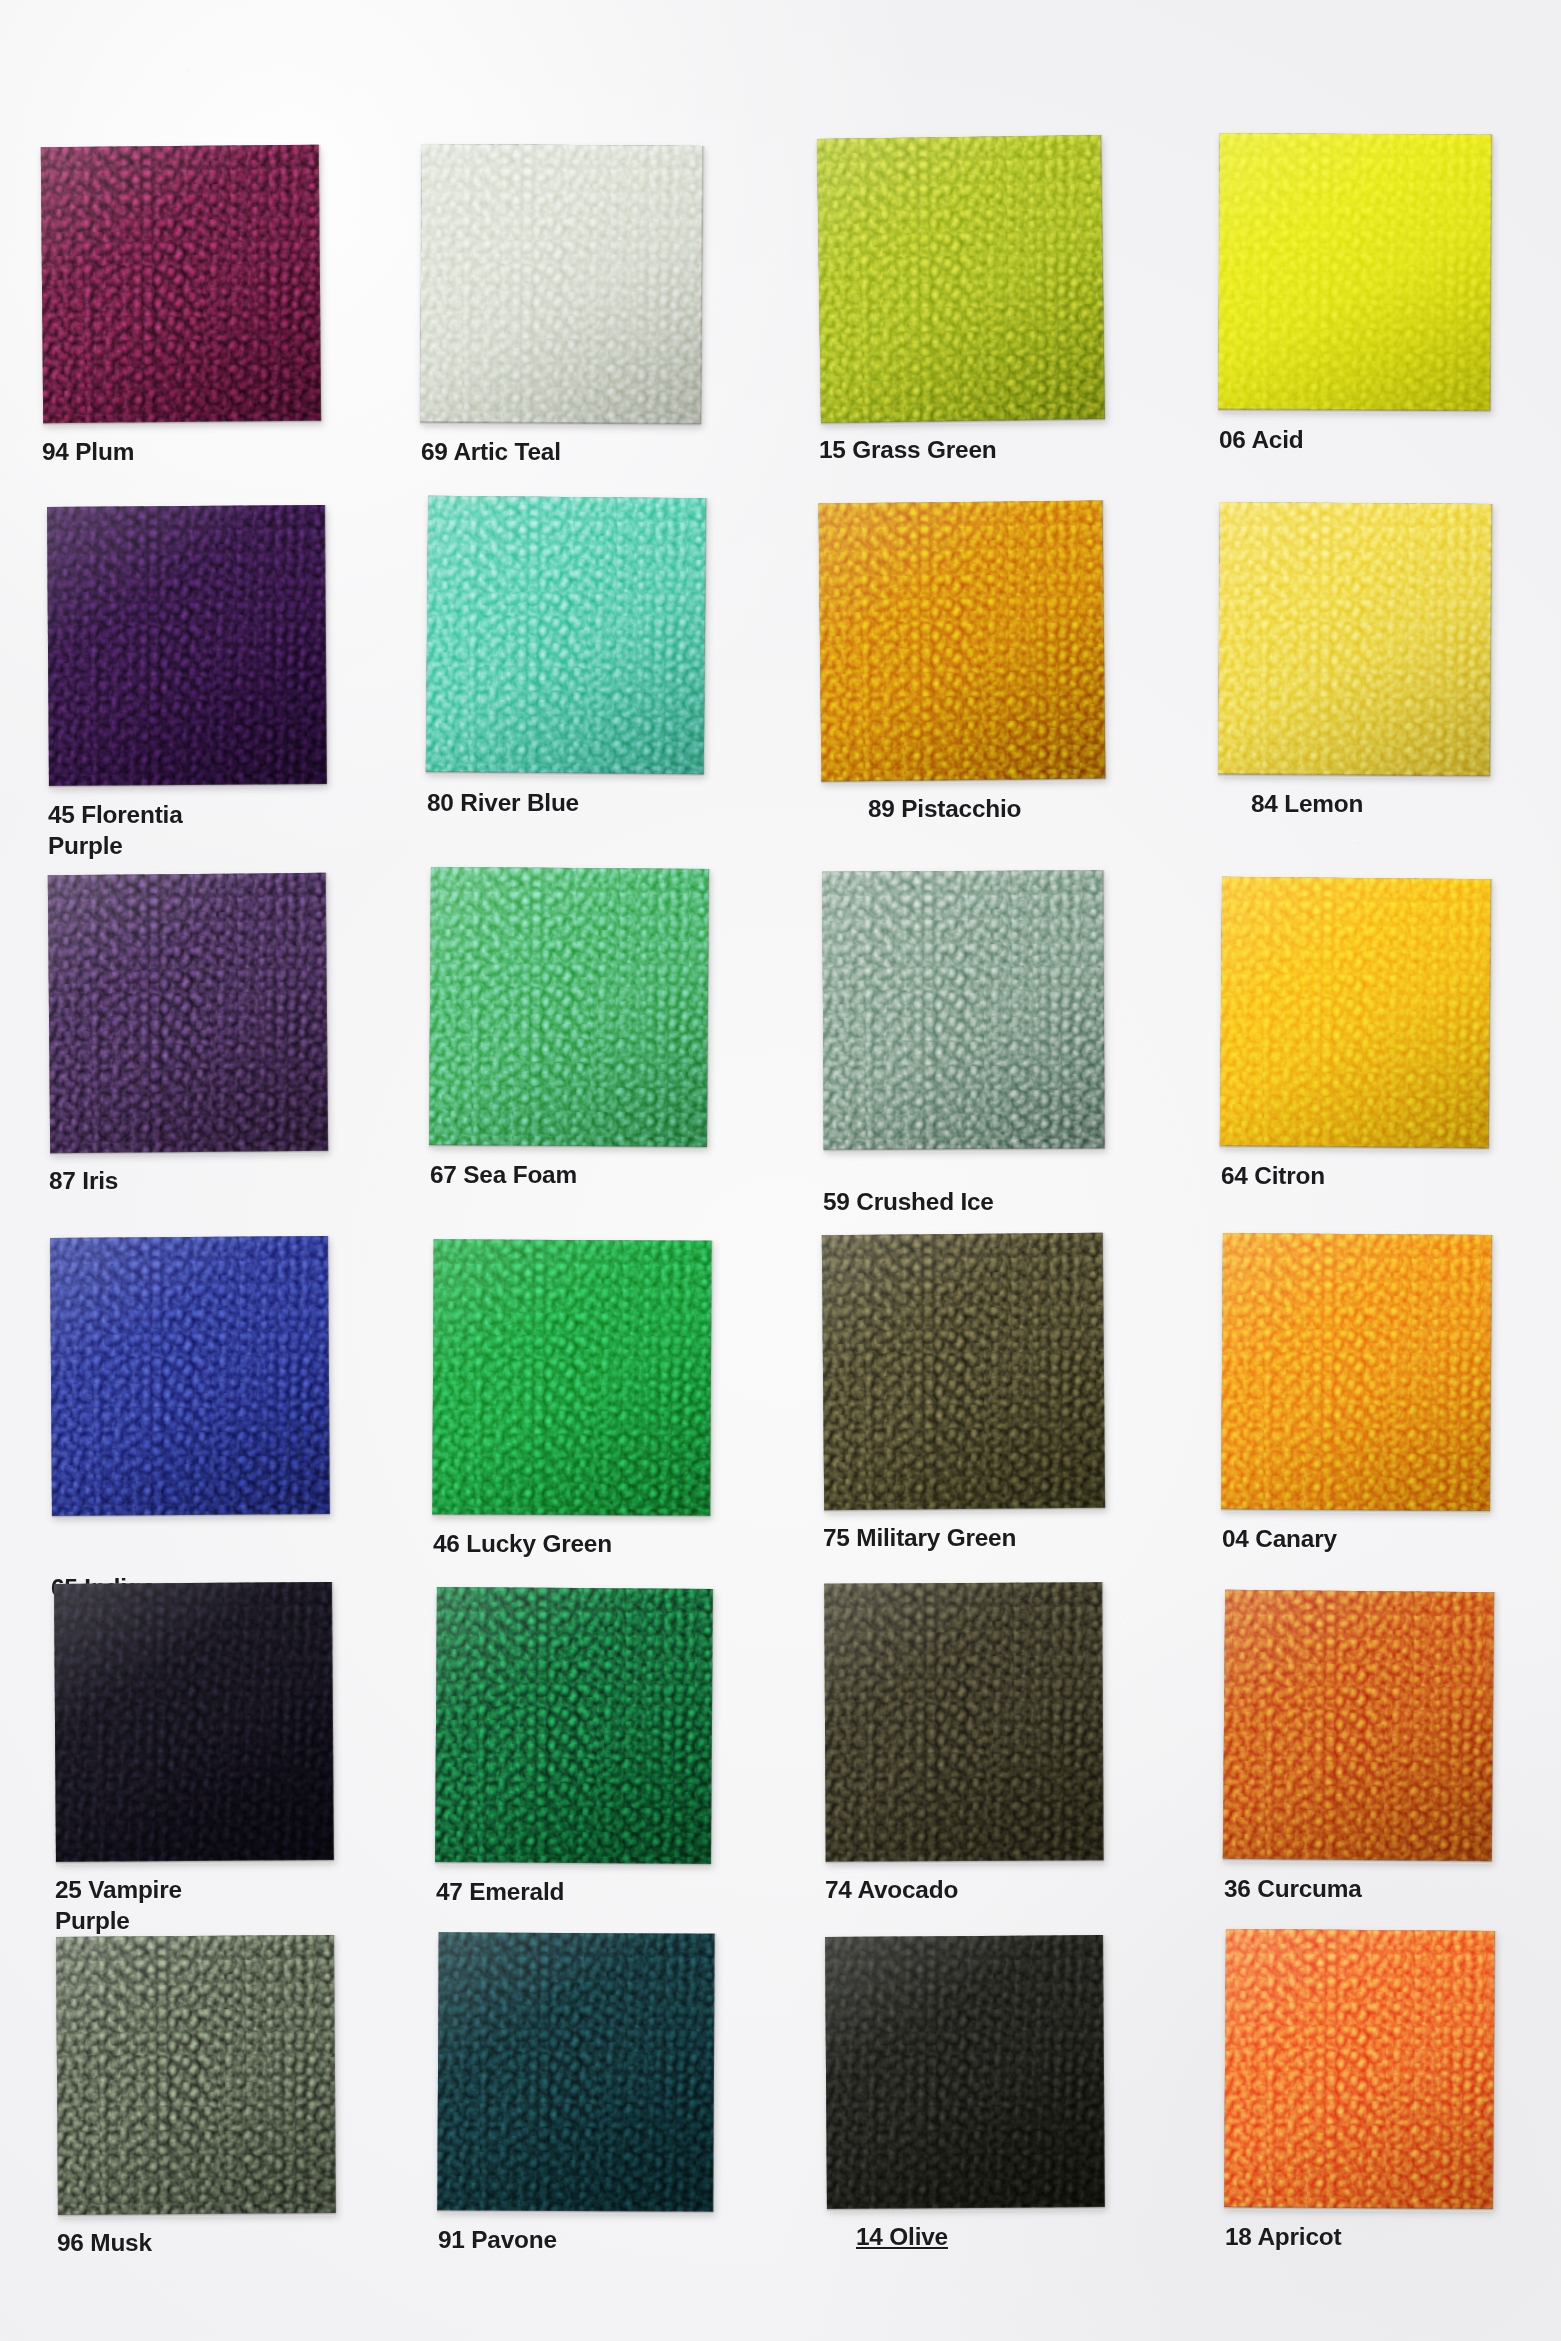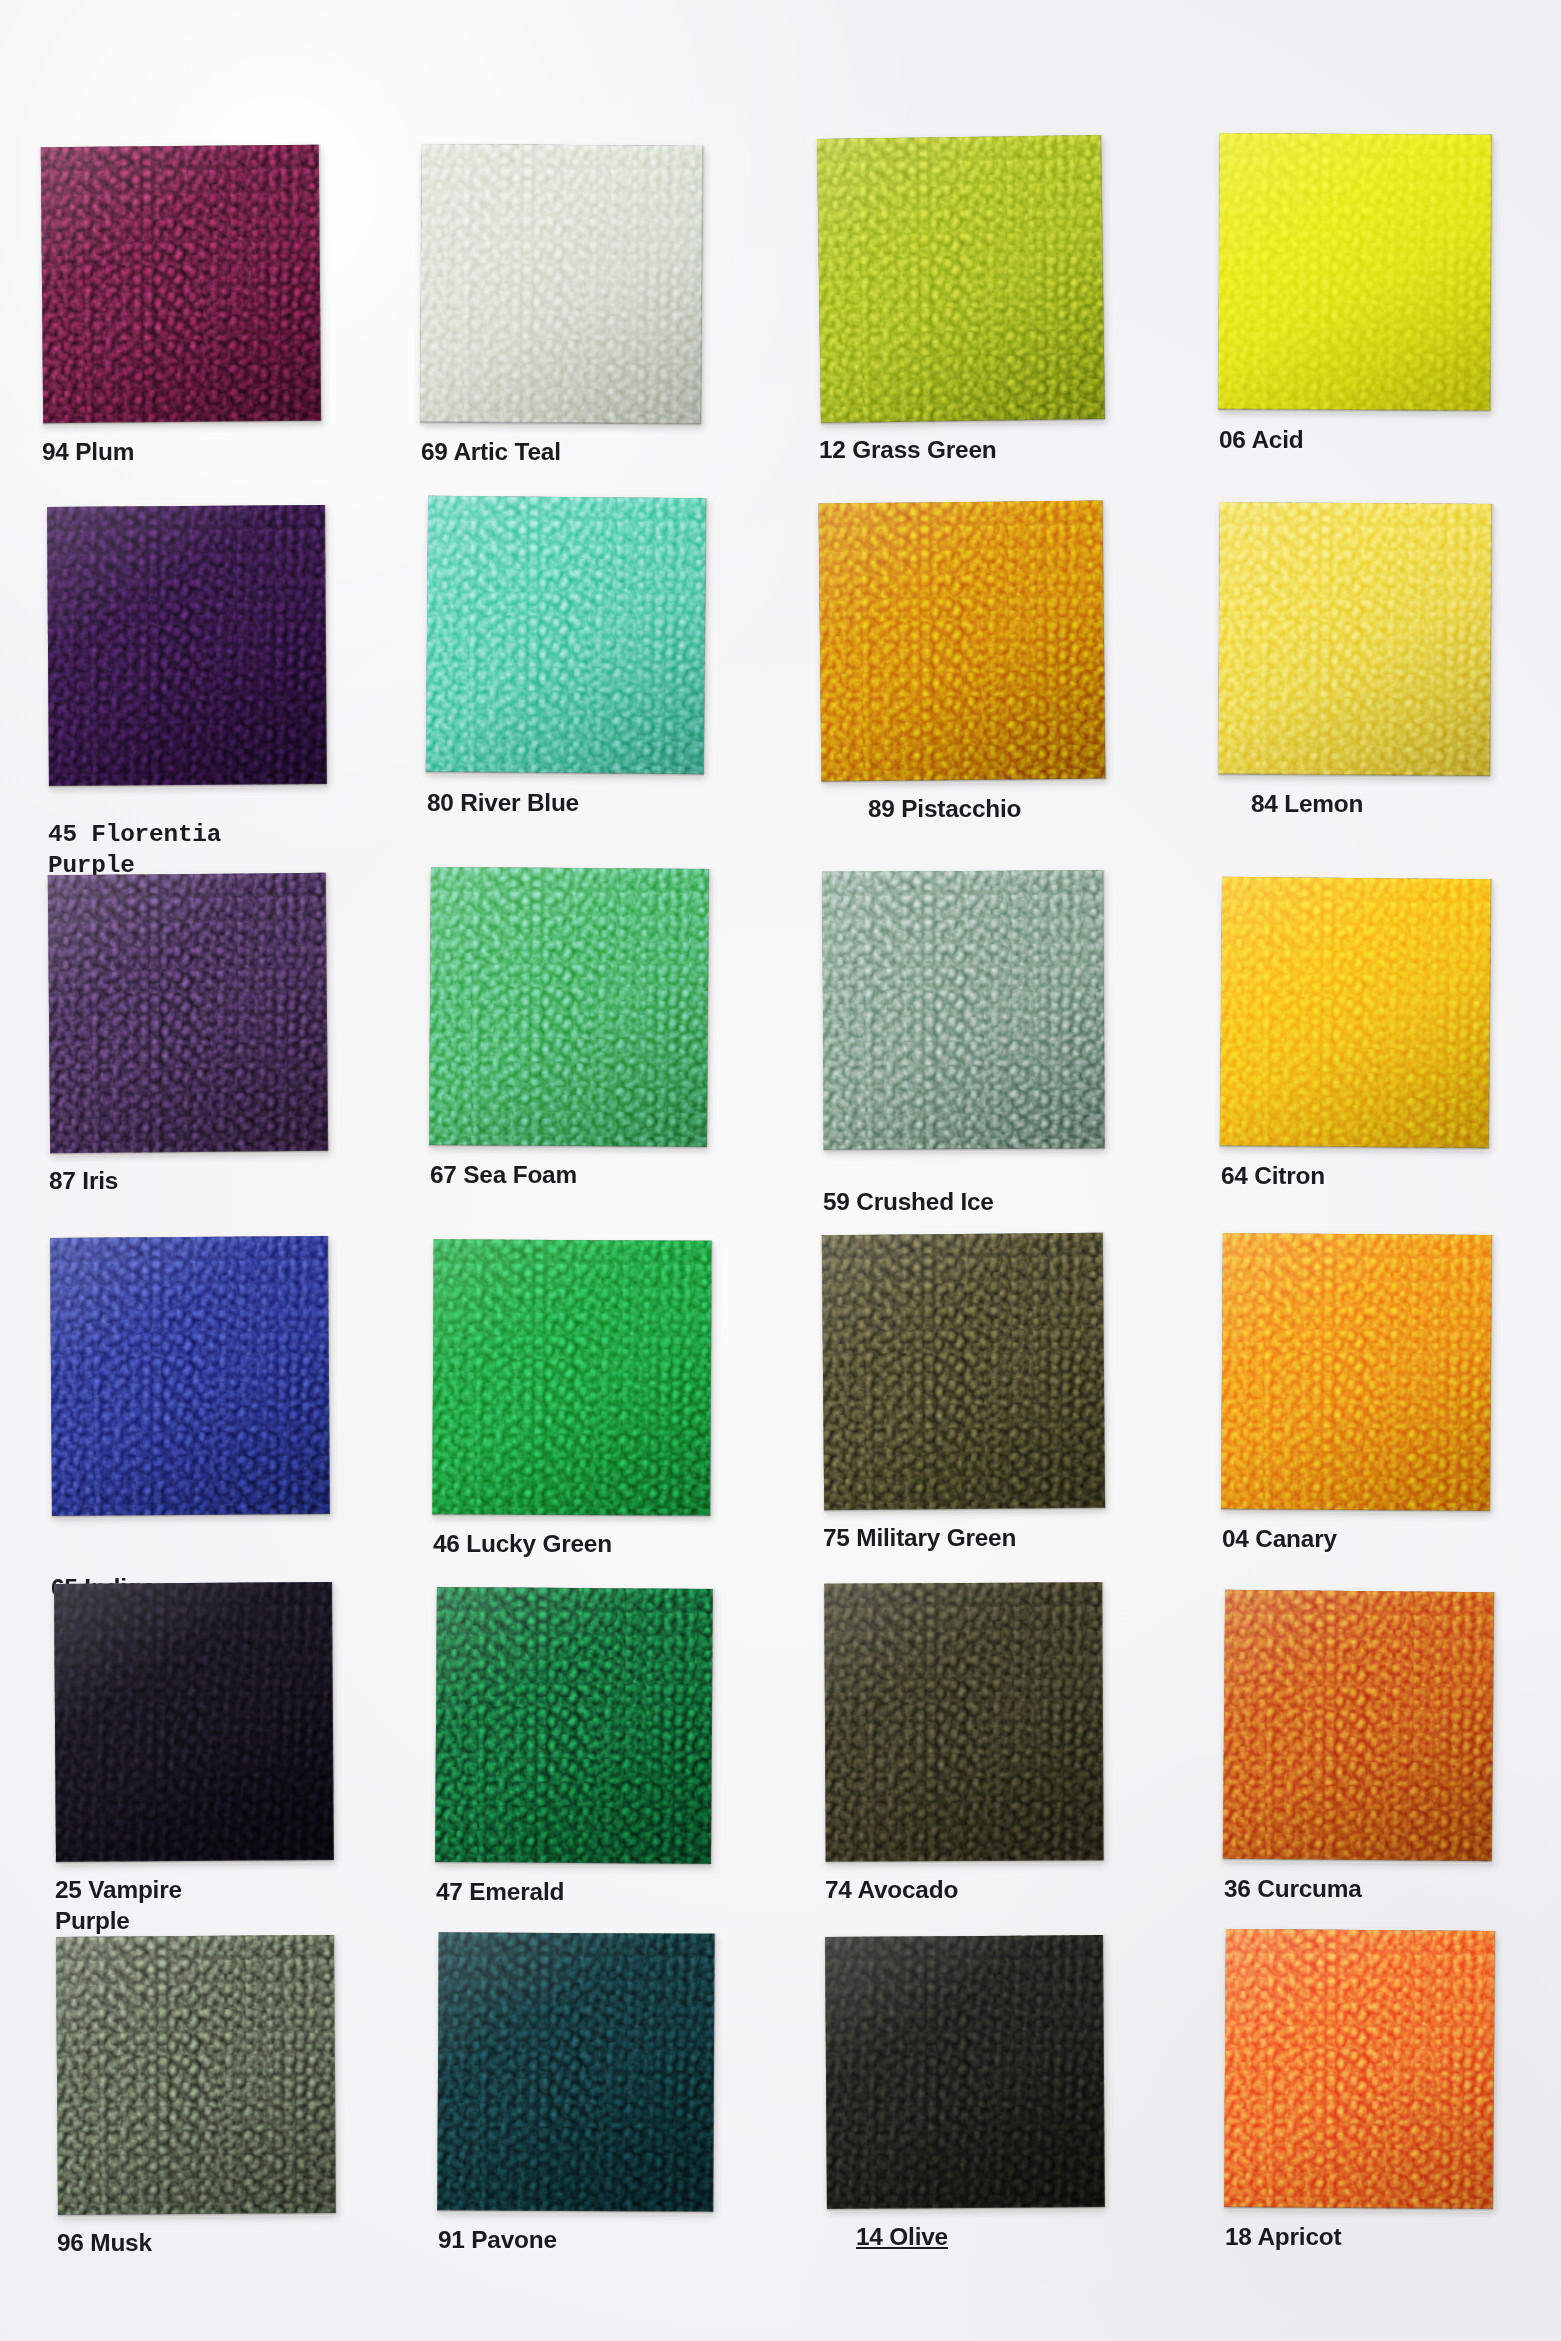--- a/index.html
+++ b/index.html
@@ -182,21 +182,21 @@
       <div class="swatch-cell" style="left: 819px; top: 137px; width: 284px; height: 284px; transform: rotate(-0.8deg);">
         <div class="chip">
           <div class="chip-base" style="background: linear-gradient(152deg, rgb(186, 203, 42) 0%, rgb(186, 203, 42) 55%, rgb(156, 173, 23) 100%);"></div>
           <div class="chip-grain"></div>
           <div class="chip-creases"></div>
           <div class="chip-light"></div>
           <div class="chip-edge-bottom"></div>
           <div class="chip-edge-right"></div>
         </div>
       </div>
-      <div class="swatch-label" style="left: 819px; top: 434px; width: 342px; color: rgb(27, 27, 29);">12 Grass Green</div>
+      <div class="swatch-label" style="left: 819px; top: 434px; width: 342px; color: rgb(27, 27, 29);">15 Grass Green</div>
       <div class="swatch-cell" style="left: 1219px; top: 134px; width: 272px; height: 276px; transform: rotate(0.3deg);">
         <div class="chip">
           <div class="chip-base" style="background: linear-gradient(152deg, rgb(236, 238, 28) 0%, rgb(236, 238, 28) 55%, rgb(210, 212, 15) 100%);"></div>
           <div class="chip-grain"></div>
           <div class="chip-creases"></div>
           <div class="chip-light"></div>
           <div class="chip-edge-bottom"></div>
           <div class="chip-edge-right"></div>
         </div>
       </div>
@@ -204,21 +204,21 @@
       <div class="swatch-cell" style="left: 48px; top: 506px; width: 278px; height: 279px; transform: rotate(-0.4deg);">
         <div class="chip">
           <div class="chip-base" style="background: linear-gradient(152deg, rgb(58, 23, 80) 0%, rgb(58, 23, 80) 55%, rgb(38, 14, 55) 100%);"></div>
           <div class="chip-grain"></div>
           <div class="chip-creases"></div>
           <div class="chip-light"></div>
           <div class="chip-edge-bottom"></div>
           <div class="chip-edge-right"></div>
         </div>
       </div>
-      <div class="swatch-label" style="left: 48px; top: 819px; width: 342px; color: rgb(27, 27, 29); font-family: Liberation Mono, monospace;">45 Florentia
+      <div class="swatch-label" style="left: 48px; top: 799px; width: 342px; color: rgb(27, 27, 29);">45 Florentia
 Purple</div>
       <div class="swatch-cell" style="left: 427px; top: 497px; width: 278px; height: 276px; transform: rotate(0.5deg);">
         <div class="chip">
           <div class="chip-base" style="background: linear-gradient(152deg, rgb(114, 217, 193) 0%, rgb(114, 217, 193) 55%, rgb(79, 192, 167) 100%);"></div>
           <div class="chip-grain"></div>
           <div class="chip-creases"></div>
           <div class="chip-light"></div>
           <div class="chip-edge-bottom"></div>
           <div class="chip-edge-right"></div>
         </div>

